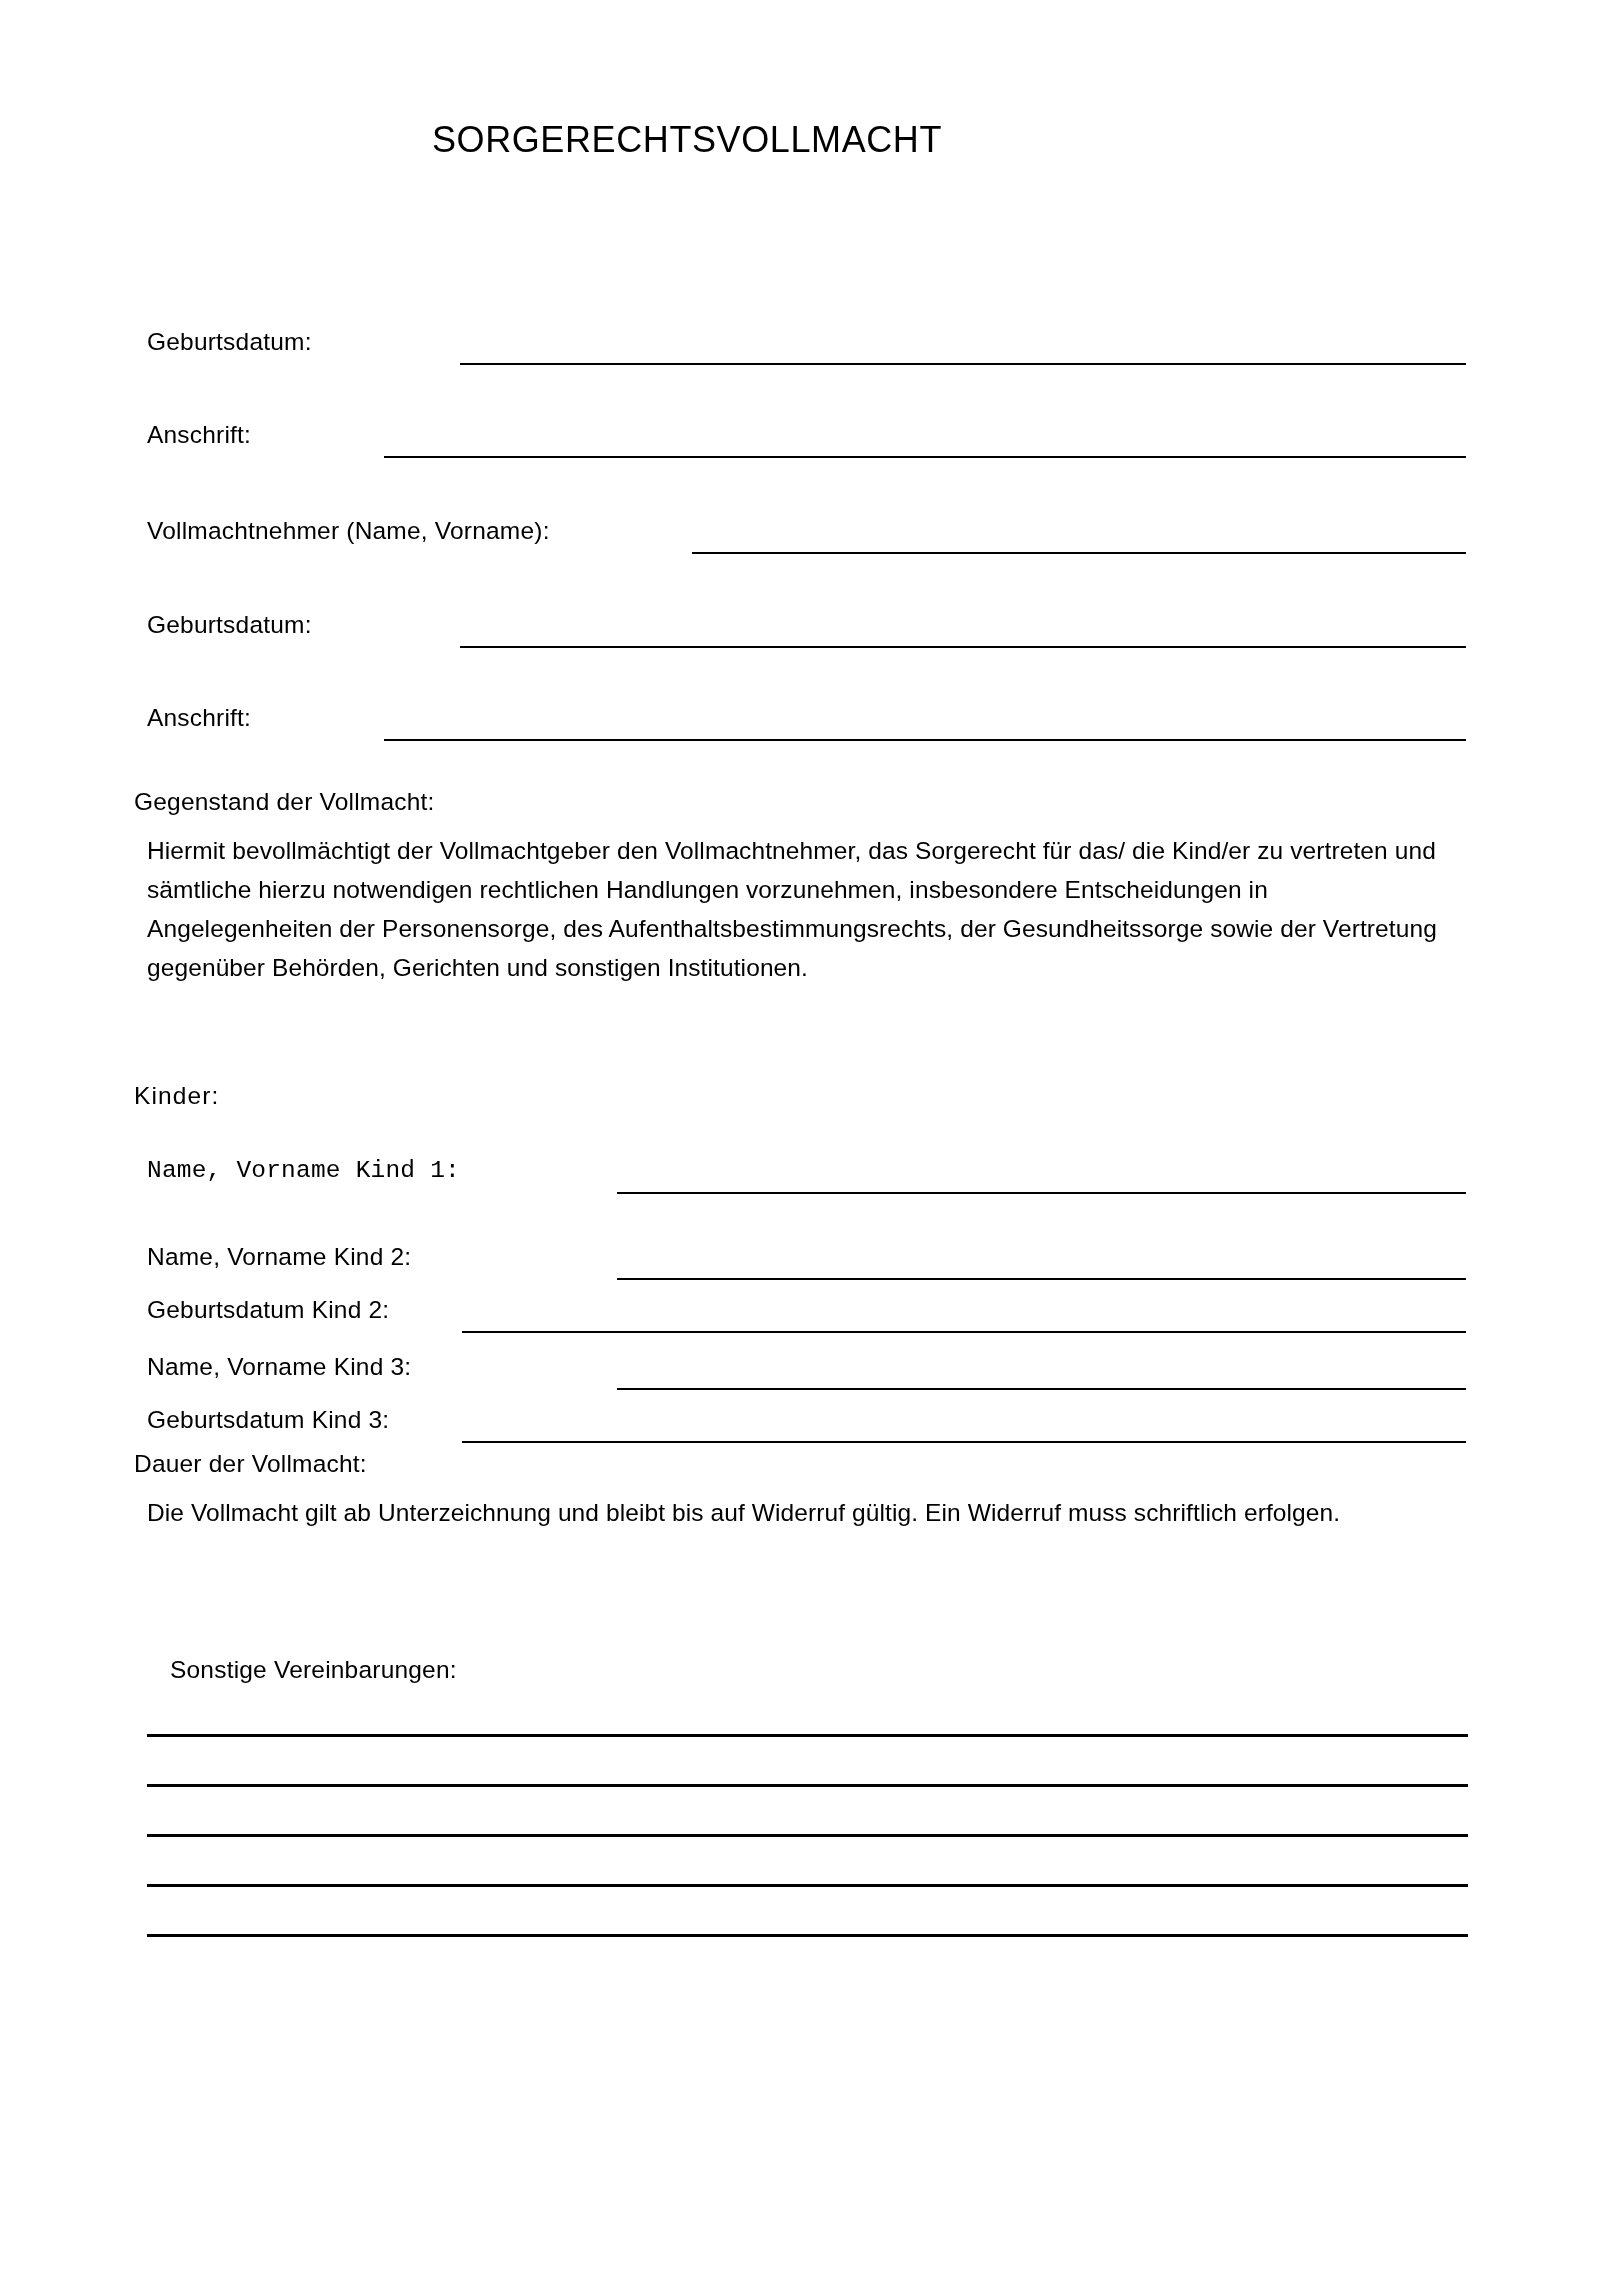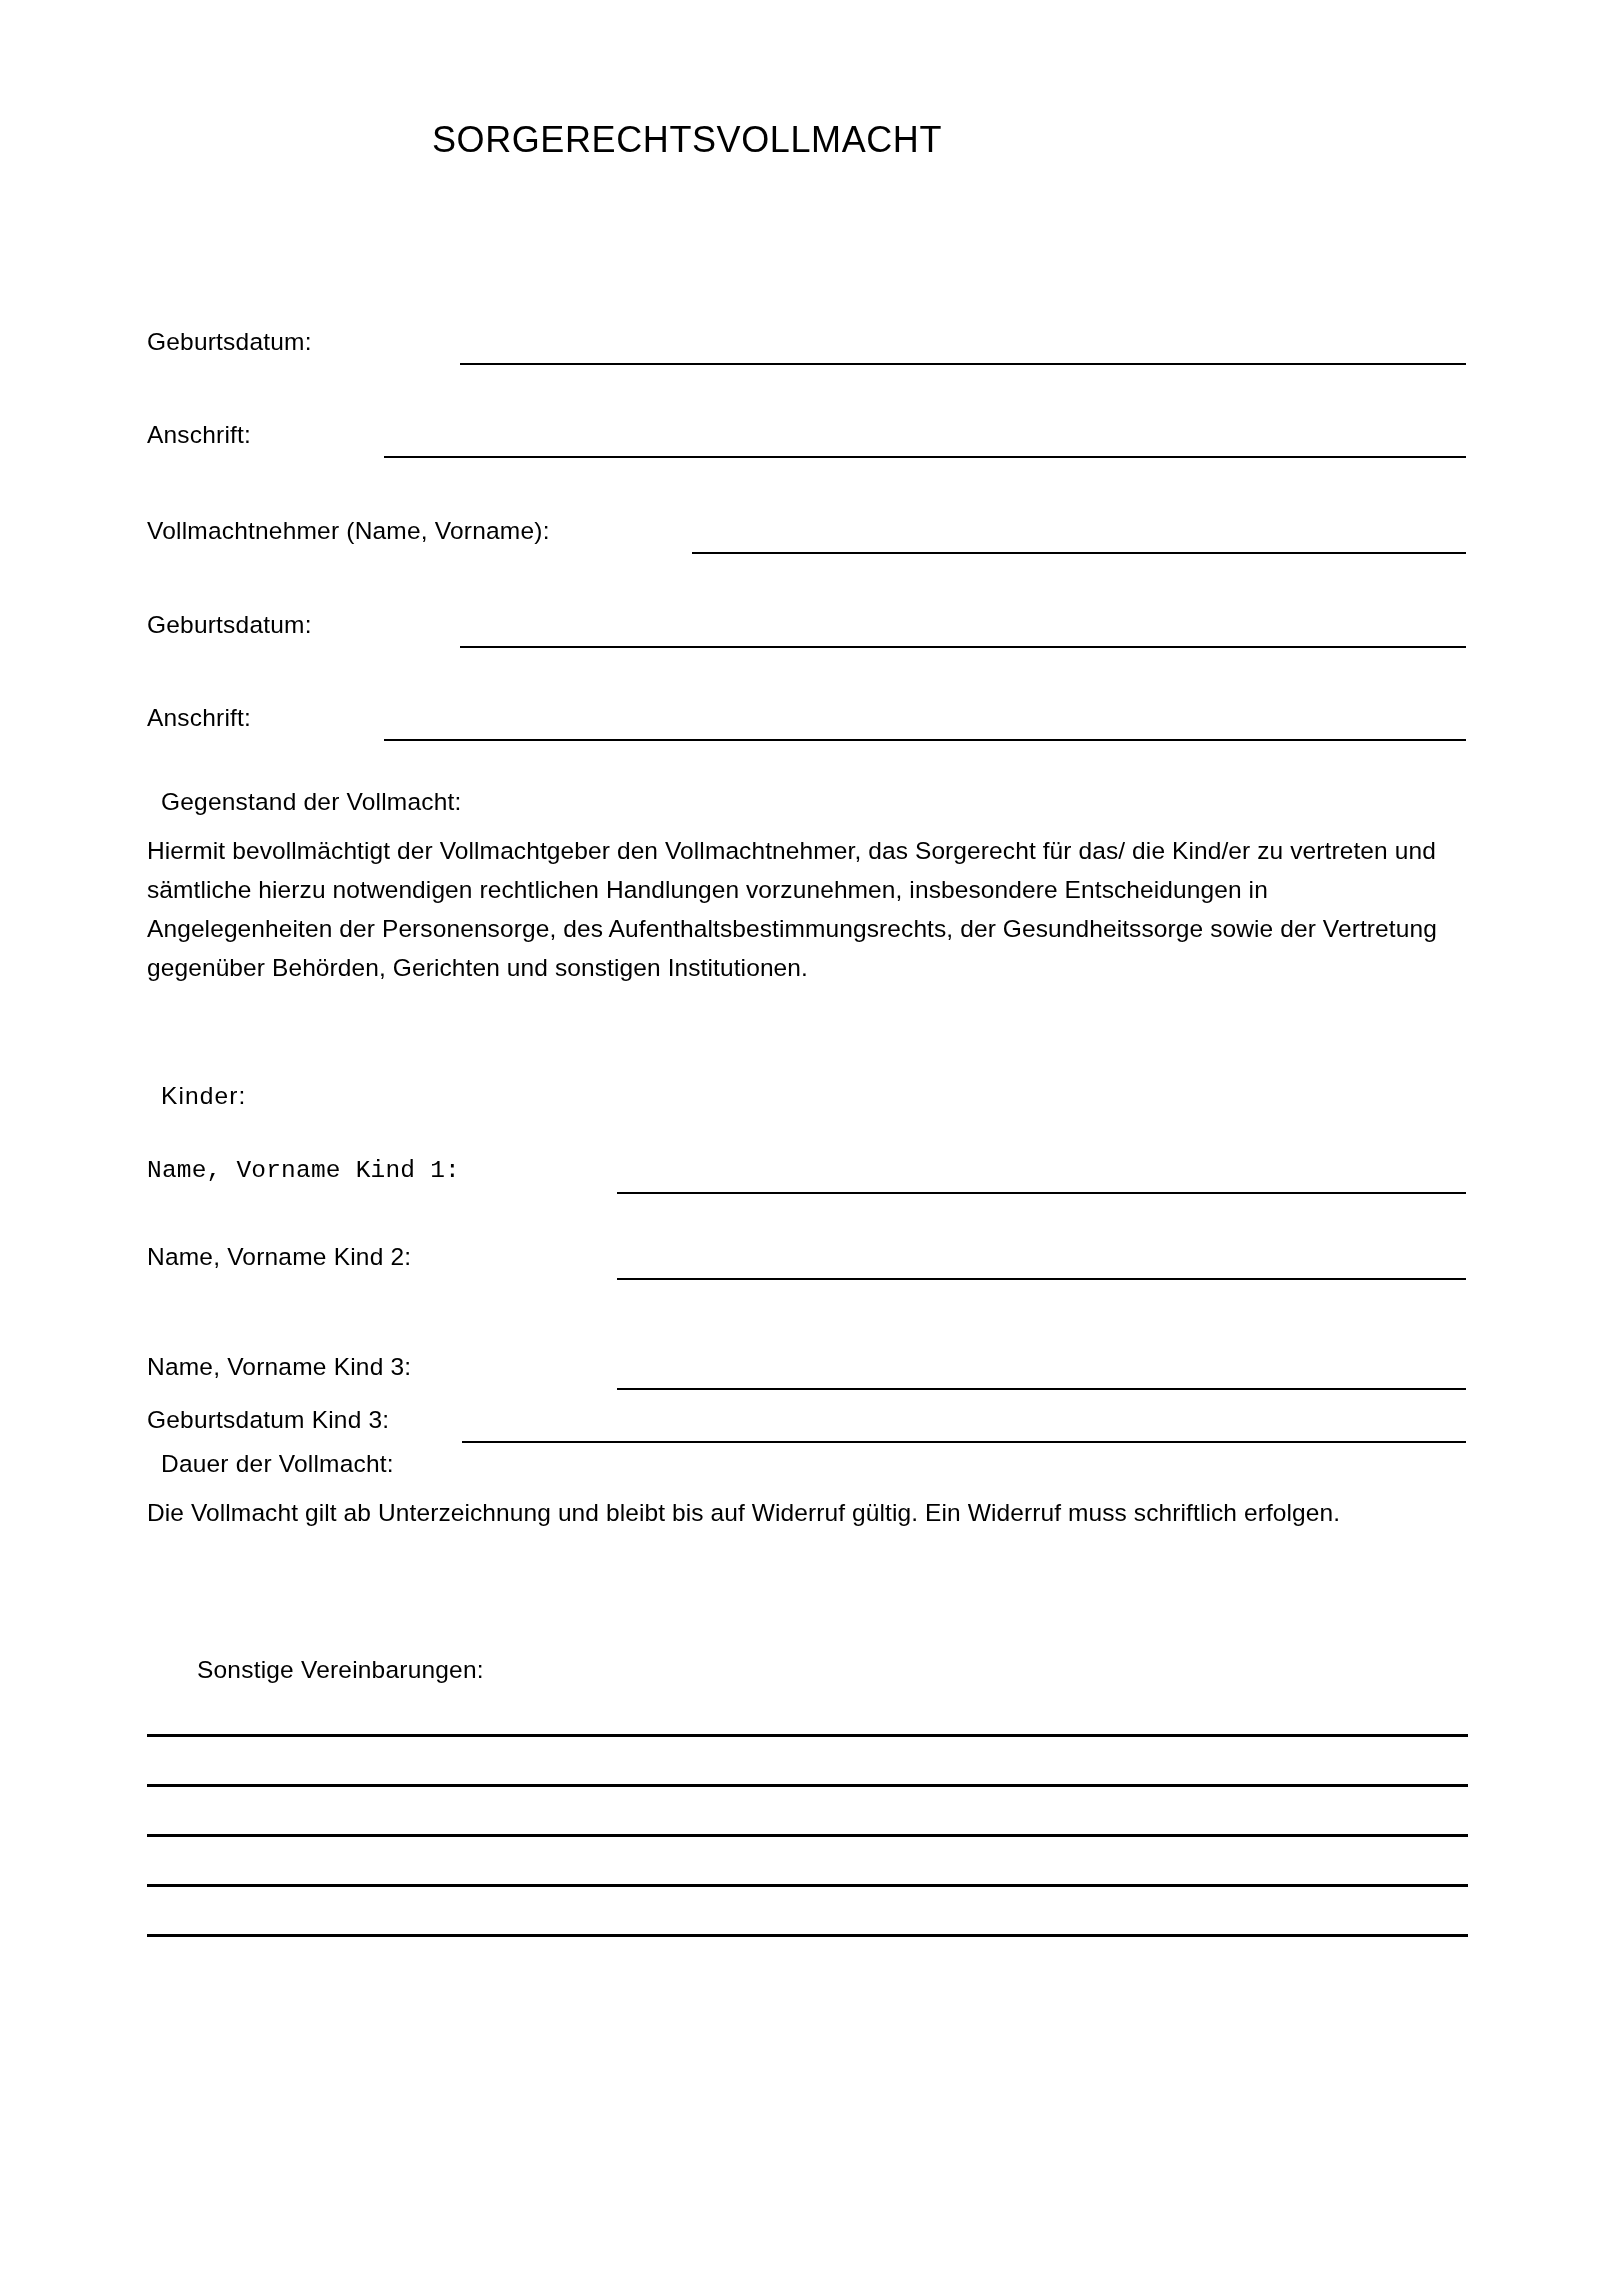--- a/index.html
+++ b/index.html
@@ -53,21 +53,21 @@
     position: absolute;
     right: 3.9px;
     bottom: 0px;
     height: 0;
     border-bottom: 2.9px solid #000000;
   }
 
   
   .block-heading {
     position: absolute;
-    left: 161px;
+    left: 134px;
     font-size: 24.5px;
     line-height: 31px;
     letter-spacing: 0.2px;
     white-space: nowrap;
   }
   .block-para {
     position: absolute;
     left: 147px;
     width: 1294px;
     font-size: 24.5px;
@@ -128,20 +128,24 @@
     <span class="field-label">Name, Vorname Kind 1:</span>
     <span class="field-rule" style="width:849px;"></span>
   </div>
 
 
   <div class="field-row" style="top:1241px;">
     <span class="field-label">Name, Vorname Kind 2:</span>
     <span class="field-rule" style="width:849px;"></span>
   </div>
 
+  <div class="field-row" style="top:1294px;">
+    <span class="field-label">Geburtsdatum Kind 2:</span>
+    <span class="field-rule" style="width:1004px;"></span>
+  </div>
 
   <div class="field-row" style="top:1351px;">
     <span class="field-label">Name, Vorname Kind 3:</span>
     <span class="field-rule" style="width:849px;"></span>
   </div>
 
   <div class="field-row" style="top:1404px;">
     <span class="field-label">Geburtsdatum Kind 3:</span>
     <span class="field-rule" style="width:1004px;"></span>
   </div>

